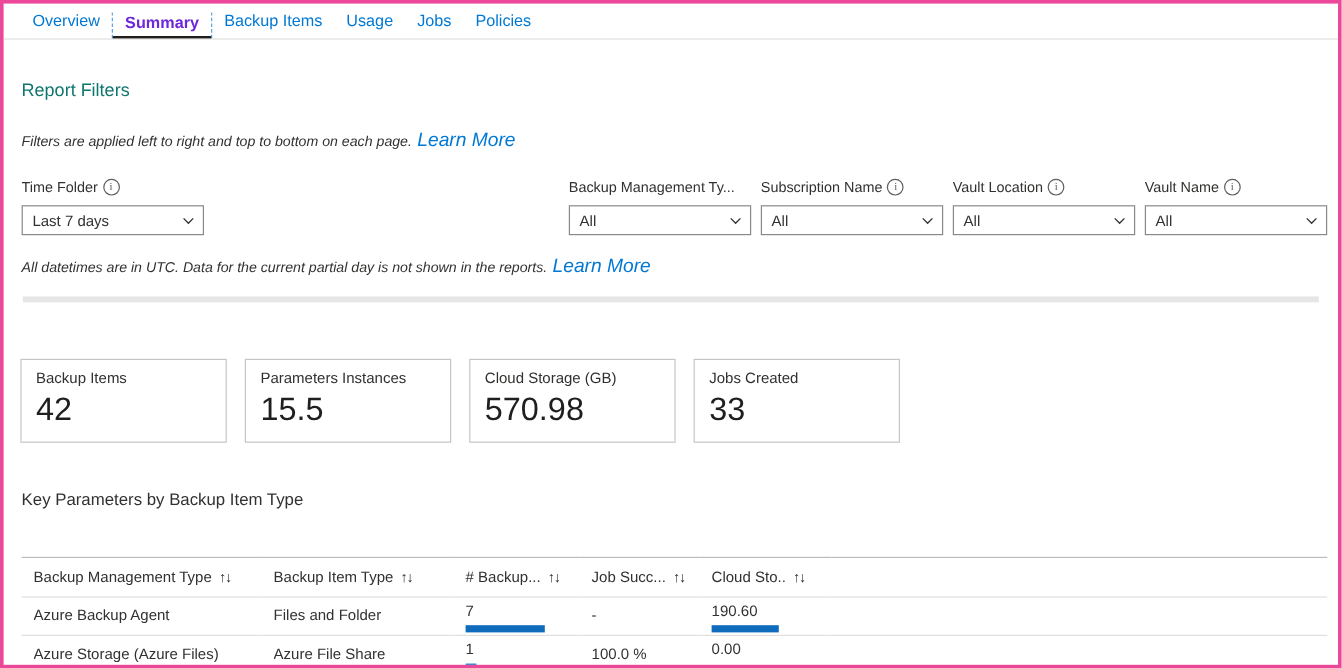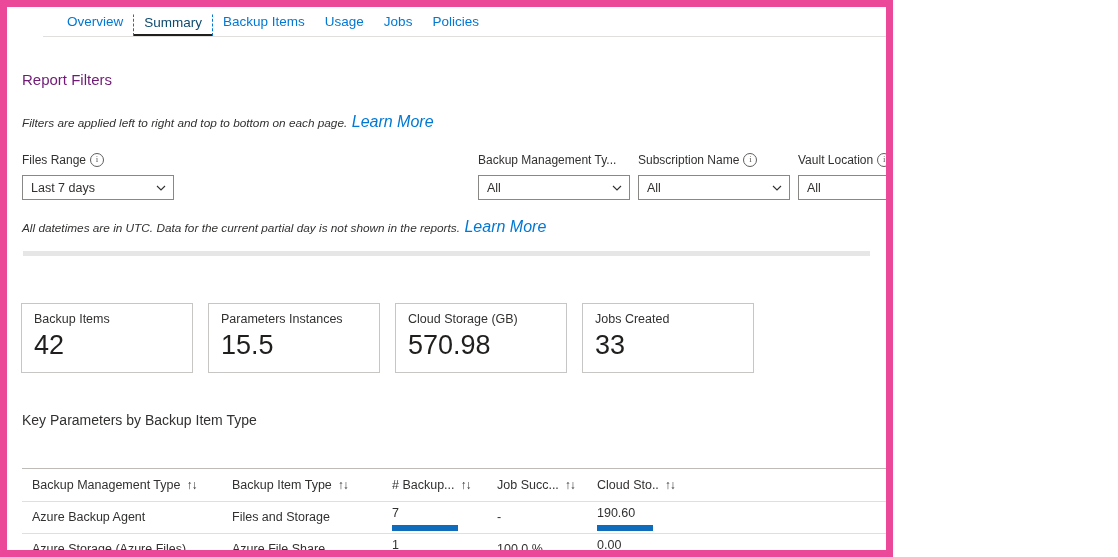--- a/index.html
+++ b/index.html
@@ -10,27 +10,26 @@
   body {
     width: 1118px;
     height: 557px;
     font-family: "Liberation Sans", sans-serif;
     color: #323130;
     overflow: hidden;
     position: relative;
   }
   .page {
     position: relative;
-    width: 893px;
+    width: 1118px;
     height: 557px;
     box-sizing: border-box;
-    border: 7px solid #ec4899;
+    border: 3px solid #ec4899;
     background: #fff;
     overflow: hidden;
-    padding-left: 36px;
   }
 
   
   .tabstrip {
     height: 30px;
     display: flex;
     align-items: flex-end;
     padding-left: 14px;
     border-bottom: 1px solid #e1dfdd;
     box-sizing: border-box;
@@ -38,40 +37,41 @@
   .tab {
     font-size: 13.5px;
     color: #0078d4;
     padding: 0 10px 6px 10px;
     line-height: 16px;
     white-space: nowrap;
     cursor: pointer;
     position: relative;
   }
   .tab.active {
-    color: #0c4a6e;
+    color: #6d28d9;
     border-left: 1px dashed #0078d4;
     border-right: 1px dashed #0078d4;
     border-top: 1px dashed transparent;
     padding-bottom: 5px;
+    font-weight: bold;
   }
   .tab.active::after {
     content: "";
     position: absolute;
     left: 0;
     right: 0;
     bottom: 0;
     height: 2px;
     background: #201f1e;
   }
 
   
   .section-title {
     font-size: 15px;
-    color: #701a75;
+    color: #0f766e;
     margin: 0;
     font-weight: 400;
   }
   .note {
     font-size: 11.8px;
     font-style: italic;
     color: #323130;
   }
   .note a,
   .link {
@@ -284,21 +284,21 @@
 
   <div style="position:absolute; left:15px; top:106px;">
     <span class="note">Filters are applied left to right and top to bottom on each page.</span>
     <a class="link" href="#">Learn More</a>
   </div>
 
   <div class="filters-row">
 
     <div class="filter" style="left:15px; width:152px;">
       <div class="filter-label">
-        <span>Files Range</span>
+        <span>Time Folder</span>
         <span class="info-icon">i</span>
       </div>
       <div class="select" style="width:152px;justify-content:space-between;">
         <span>Last 7 days</span>
         <span class="chev">
           <svg viewBox="0 0 10 10" width="10" height="10">
               <path d="M1 3 L5 7 L9 3" fill="none" stroke="#323130" stroke-width="1.1"></path>
             </svg>
         </span>
       </div>
@@ -436,21 +436,21 @@
           </th>
           <th></th>
         </tr>
       </thead>
       <tbody>
         <tr>
           <td>
             <div class="cell-text">Azure Backup Agent</div>
           </td>
           <td>
-            <div class="cell-text">Files and Storage</div>
+            <div class="cell-text">Files and Folder</div>
           </td>
           <td>
             <div class="cell-metric">
               <div class="v">7</div>
               <div class="bar" style="width: 78%;"></div>
             </div>
           </td>
           <td>
             <div class="cell-text">-</div>
           </td>

